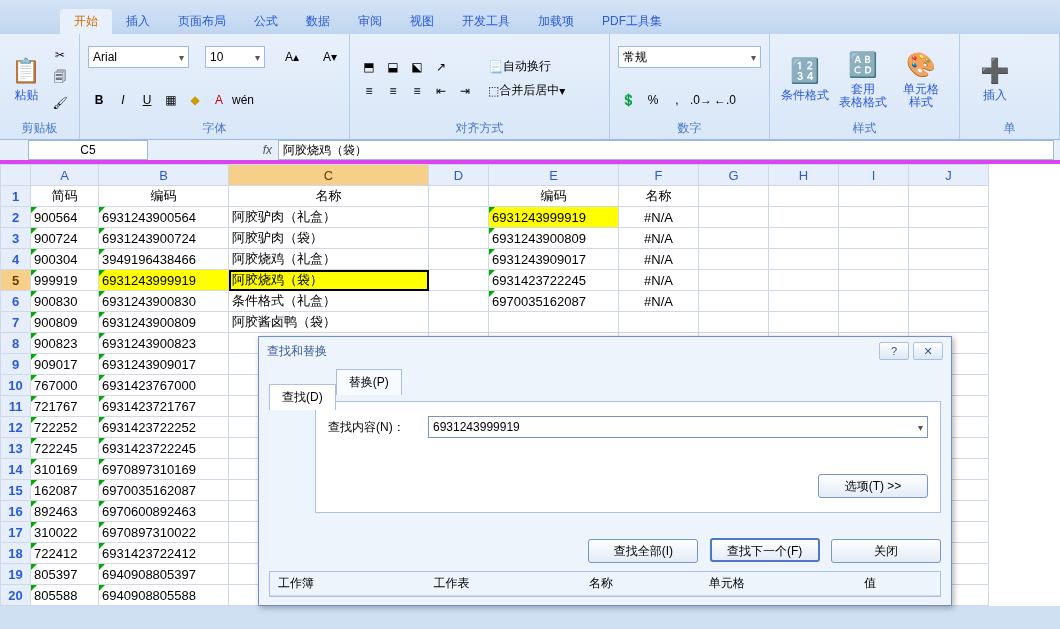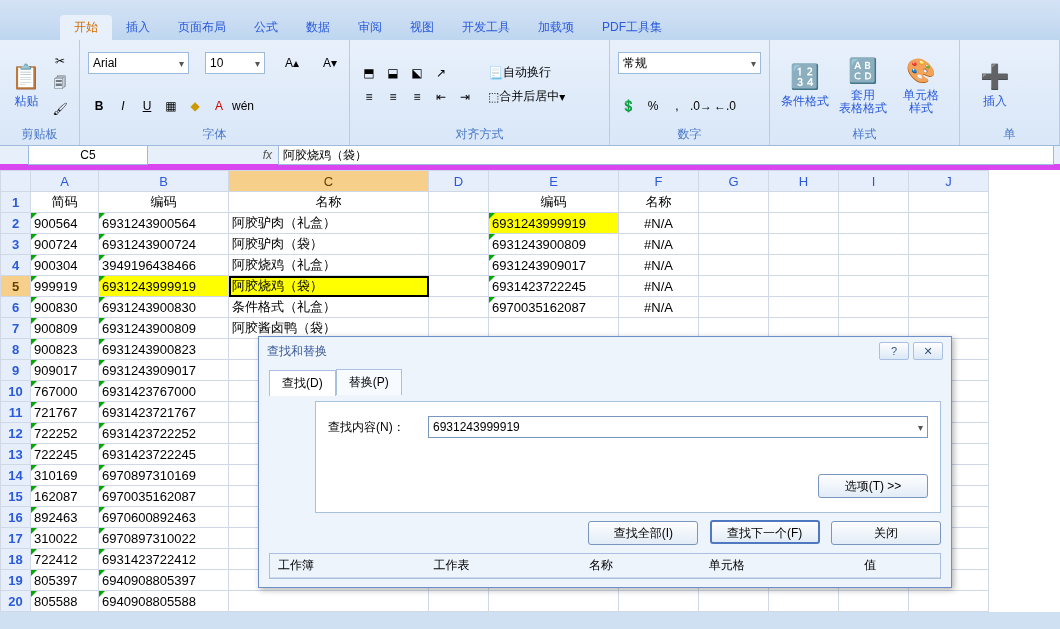--- a/index.html
+++ b/index.html
@@ -1,39 +1,39 @@
 <!DOCTYPE html>
 <html><head>
 <meta charset="utf-8">
 <style>
 * { box-sizing: border-box; margin: 0; padding: 0; }
 body { font-family: "Microsoft YaHei", SimSun, Arial, sans-serif; font-size: 12px; background: #cfe0f2; overflow: hidden; width: 1060px; height: 629px; position: relative; }
 
 
-.tabstrip { height: 40px; background: linear-gradient(#d4e3f5,#bfd6f0); padding-left: 60px; display: flex; align-items: flex-end; color: #2a5adb; }
+.tabstrip { height: 34px; background: linear-gradient(#d4e3f5,#bfd6f0); padding-left: 60px; display: flex; align-items: flex-end; color: #2a5adb; }
 .tabstrip .tab { padding: 4px 14px; cursor: pointer; }
 .tabstrip .tab.active { background: #e8f0fb; border-radius: 4px 4px 0 0; color: #d06b00; }
 
 
 .ribbon { height: 106px; display: flex; background: linear-gradient(#e8f0fb,#d9e7f8); border-bottom: 1px solid #9db9dc; }
 .group { display: flex; flex-direction: column; border-right: 1px solid #b4cdeb; padding: 4px 8px 2px 8px; }
 .group-body { flex: 1; display: flex; align-items: center; gap: 4px; }
 .group-label { text-align: center; color: #4a78c9; font-size: 12px; height: 18px; line-height: 18px; }
 
 
 .btn-icon { width: 22px; height: 22px; display: inline-flex; align-items: center; justify-content: center; border: 1px solid transparent; border-radius: 3px; cursor: pointer; }
 .stackcol { display: flex; flex-direction: column; gap: 2px; }
 .sel { height: 22px; border: 1px solid #9db9dc; background: #fff; padding: 0 18px 0 4px; display: inline-flex; align-items: center; min-width: 60px; position: relative; }
 .sel::after { content: "▾"; position: absolute; right: 4px; color: #555; font-size: 10px; }
 .bigbtn { display: flex; flex-direction: column; align-items: center; justify-content: center; width: 54px; height: 72px; cursor: pointer; color: #2a5adb; border-radius: 3px; }
 .bigbtn .bigicon { width: 32px; height: 32px; margin-bottom: 2px; display:flex; align-items:center; justify-content:center; font-size:24px; }
 .bigbtn .biglabel { font-size: 12px; text-align: center; line-height: 13px; }
 
 
-.formula-row { height: 24px; background: #e6effa; border-bottom: 6px solid #d946ef; display: flex; align-items: center; }
+.formula-row { height: 24px; background: #e6effa; border-bottom: 4px solid #d946ef; display: flex; align-items: center; }
 .namebox { width: 120px; height: 20px; margin-left: 28px; background: #fff; border: 1px solid #9db9dc; text-align: center; line-height: 18px; }
 .fx-label { width: 80px; text-align: right; padding-right: 6px; color: #555; font-style: italic; }
 .formula-input { flex: 1; background: #fff; border: 1px solid #9db9dc; height: 20px; margin-right: 6px; padding: 0 4px; line-height: 18px; }
 
 
 .gridwrap { position: relative; background: #fff; }
 table.sheet { border-collapse: collapse; table-layout: fixed; }
 table.sheet th, table.sheet td { border: 1px solid #d0d7e5; height: 21px; font-size: 13px; padding: 0 3px; overflow: hidden; white-space: nowrap; }
 table.sheet thead th { background: #e6eefb; color: #2a5adb; text-align: center; font-weight: normal; }
 table.sheet .rowhdr { background: #e6eefb; color: #2a5adb; text-align: center; width: 30px; }
@@ -44,21 +44,21 @@
 .sel-rowhdr, .sel-colhdr { background: #f6d08b !important; color: #6b3c00 !important; }
 
 
 .dialog { position: absolute; left: 258px; top: 336px; width: 694px; background: #eef4fc; border: 1px solid #6e8fc7; box-shadow: 2px 2px 6px rgba(0,0,0,.3); font-size: 12px; }
 .dlg-title { height: 28px; display: flex; align-items: center; padding: 0 8px; color: #3b5a9a; }
 .dlg-title-text { flex: 1; }
 .dlg-title-btn { width: 30px; height: 18px; border: 1px solid #a9c0e1; border-radius: 2px; margin-left: 4px; display:flex; align-items:center; justify-content:center; background: linear-gradient(#fefefe,#dbe8f7); cursor: pointer; font-size: 11px; color:#38547f;}
 .dlg-body { padding: 4px 10px 8px 10px; }
 .dlg-tabs { display: flex; margin-bottom: 6px; }
 .dlg-tab { padding: 4px 12px; border: 1px solid #a9c0e1; border-bottom: none; background: #f7fbff; cursor: pointer; }
-.dlg-tab.active { background: #fff; position: relative; top: 1px; }
+.dlg-tab.active { background: #fff; position: relative; top: 15px; }
 .dlg-panel { background: #fff; border: 1px solid #a9c0e1; padding: 14px 12px; margin-left: 46px; }
 .field-row { display: flex; align-items: center; margin-bottom: 36px; }
 .field-row label { width: 100px; }
 .field-row .combo { flex: 1; height: 22px; border: 1px solid #7a96bf; background: #fff; padding: 0 18px 0 4px; display: flex; align-items: center; position: relative; }
 .field-row .combo::after { content: "▾"; position: absolute; right: 4px; color: #555; font-size: 10px; }
 .btnrow { text-align: right; }
 .dlg-btn { display: inline-block; min-width: 110px; height: 24px; line-height: 22px; text-align: center; border: 1px solid #7a96bf; background: linear-gradient(#fefefe,#e2ecf7); border-radius: 3px; margin-left: 8px; cursor: pointer; padding: 0 10px; }
 .dlg-btn.primary { border: 2px solid #4f78c1; }
 .result-grid { margin-top: 8px; border: 1px solid #a9c0e1; background: #fff; }
 .result-grid table { width: 100%; border-collapse: collapse; }
@@ -512,21 +512,21 @@
       <div class="field-row">
         <label>查找内容(N)：</label>
         <div class="combo">
             <span>6931243999919</span>
           </div>
       </div>
       <div class="btnrow">
         <span class="dlg-btn">选项(T) &gt;&gt;</span>
       </div>
     </div>
-    <div class="btnrow" style="margin-top:7px">
+    <div class="btnrow" style="margin-top:25px">
       <span class="dlg-btn">查找全部(I)</span>
       <span class="dlg-btn primary">查找下一个(F)</span>
       <span class="dlg-btn">关闭</span>
     </div>
     <div class="result-grid">
       <table>
         <tbody>
             <tr>
           <th>工作簿</th>
           <th>工作表</th>

